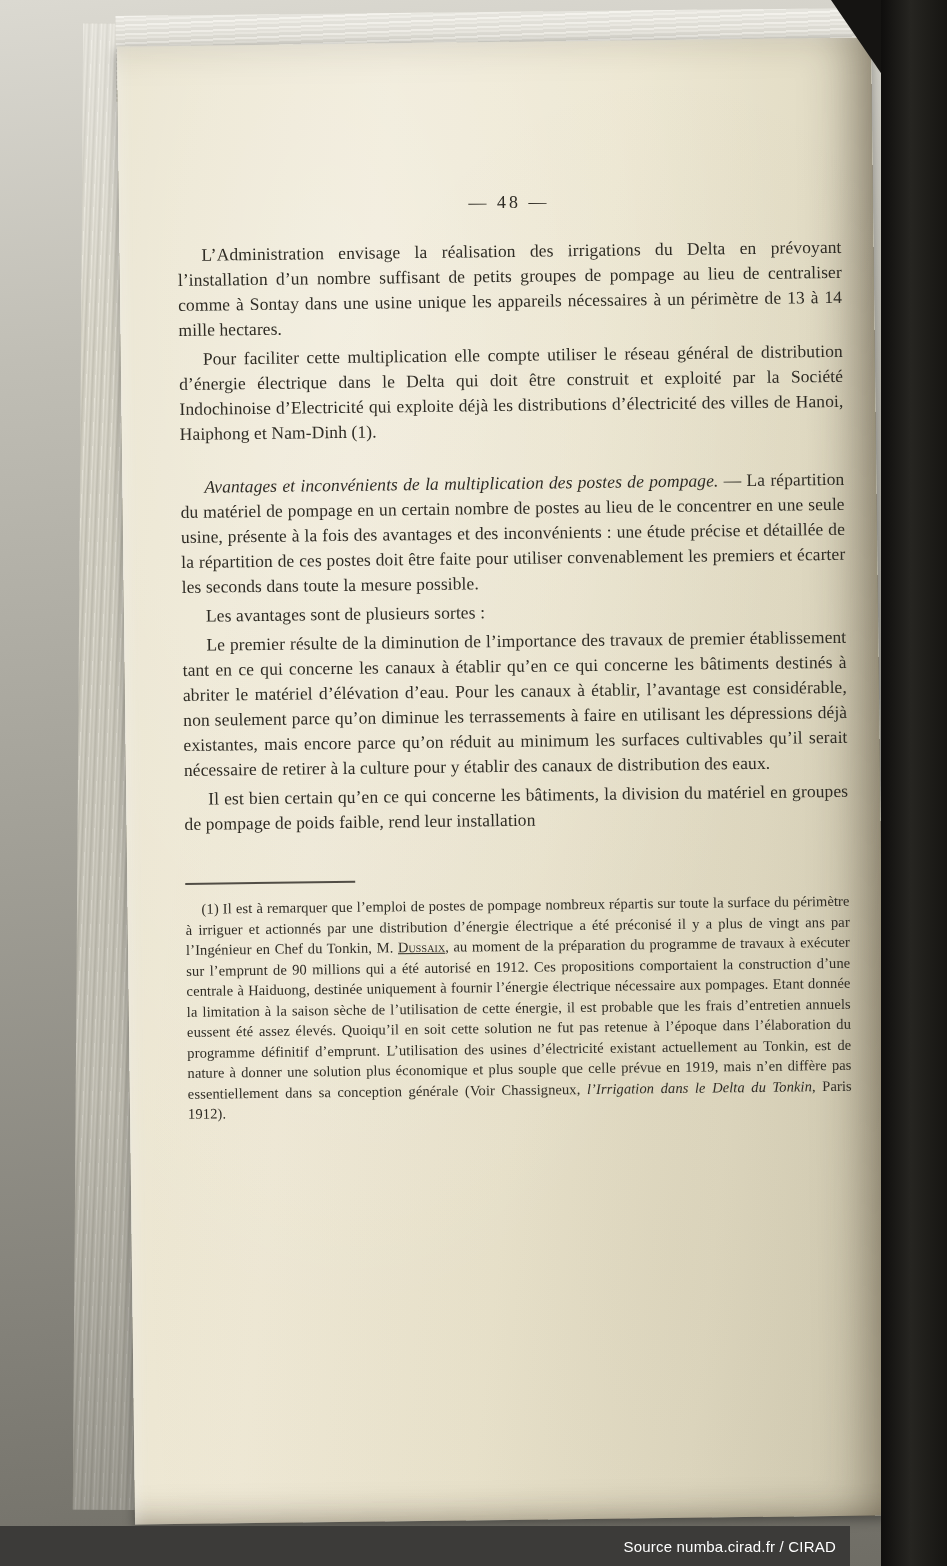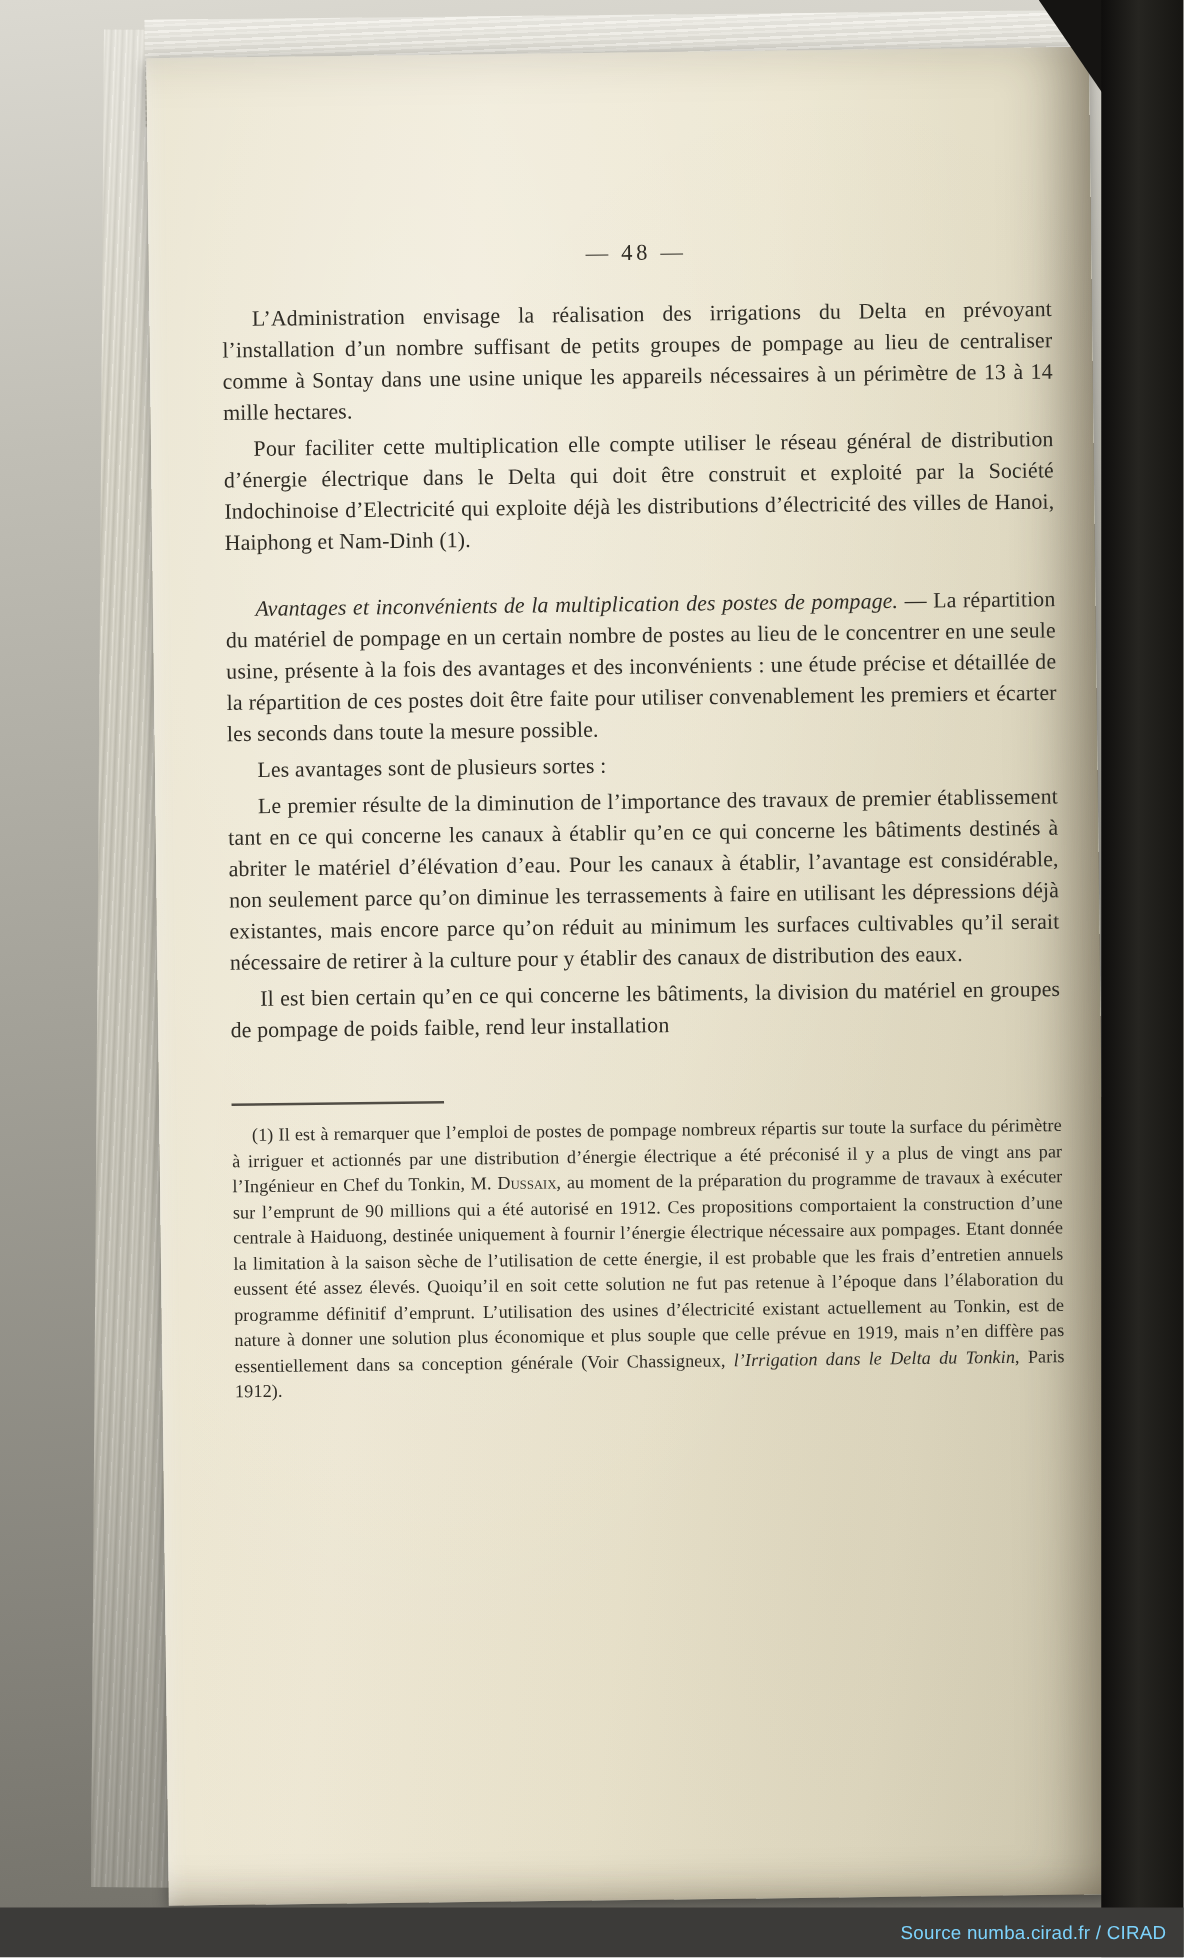--- a/index.html
+++ b/index.html
@@ -76,21 +76,21 @@
     font-size: 17.5px;
     line-height: 25px;
     text-align: justify;
     text-indent: 24px;
     letter-spacing: 0.1px;
   }
   p.body + p.body { margin-top: 4px; }
   p.sp-before { margin-top: 28px !important; }
 
   .it { font-style: italic; }
-  .sc { font-variant: small-caps; }
+  .sc { font-variant: small-caps; text-decoration: underline; }
 
   .fn-rule {
     width: 170px;
     border: 0;
     border-top: 2px solid #514d45;
     margin: 46px 0 14px 0;
   }
 
   p.footnote {
     margin: 0;
@@ -113,30 +113,30 @@
     top: 0; right: 64px;
     width: 52px; height: 76px;
     background: #151412;
     clip-path: polygon(0 0, 100% 0, 100% 100%);
   }
 
   
   .footer-bar {
     position: absolute;
     left: 0; bottom: 0;
-    width: 947px; height: 40px;
+    width: 850px; height: 40px;
     background: #3c3b39;
     box-sizing: border-box;
     display: flex;
     align-items: center;
     justify-content: flex-end;
     padding-right: 14px;
     font-family: "Liberation Sans", "DejaVu Sans", sans-serif;
     font-size: 15px;
-    color: #7dd3fc;
+    color: #ffffff;
     letter-spacing: 0.2px;
     z-index: 10;
   }
 </style>
 </head>
 <body>
 
 <div class="scene">
 
   <div class="left-edges"></div>

